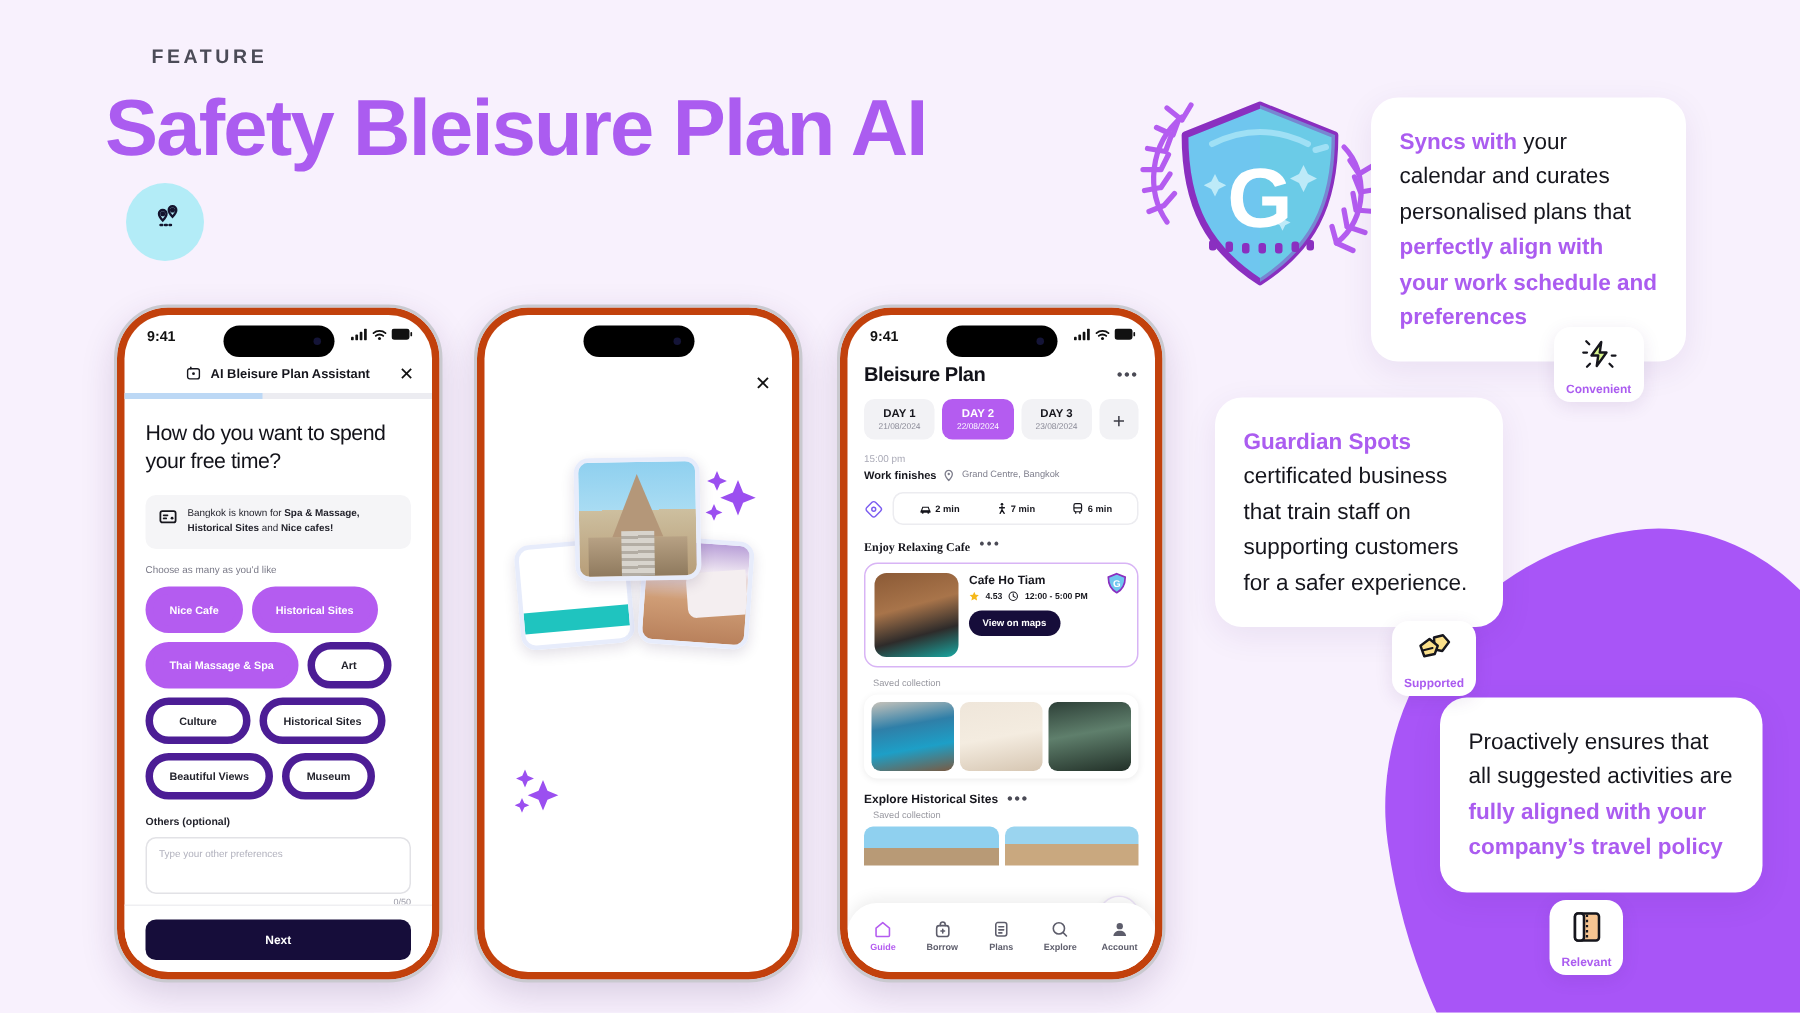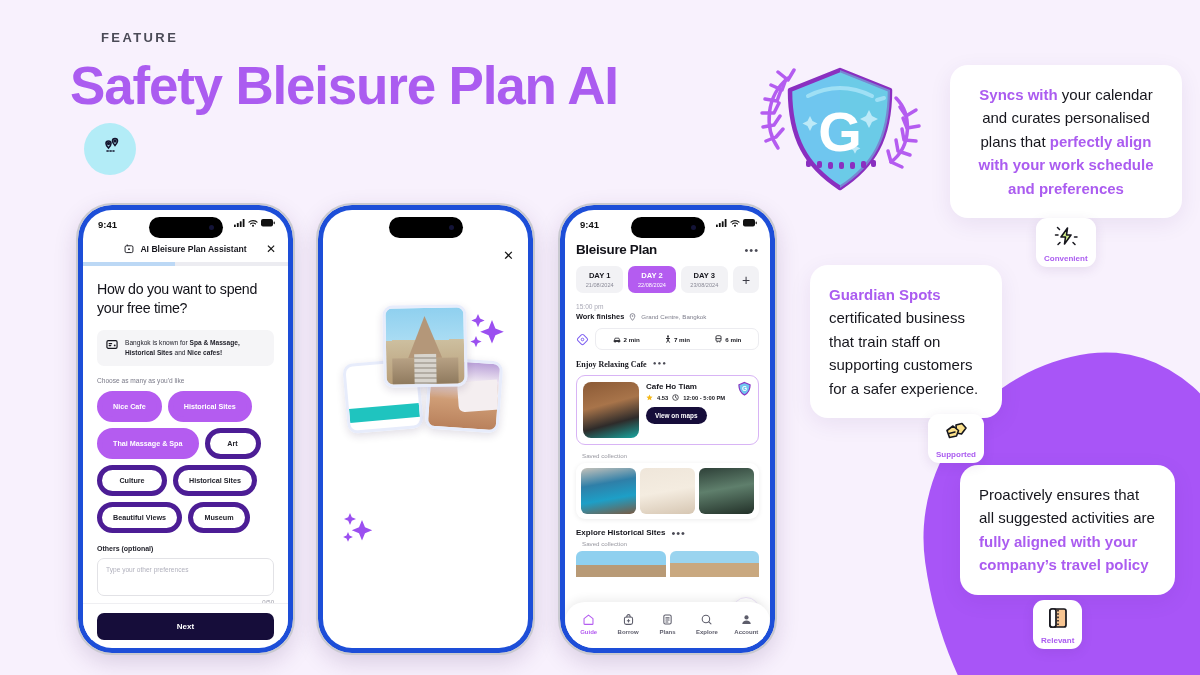--- a/index.html
+++ b/index.html
@@ -39,21 +39,21 @@
     background: #b3ecf7; vertical-align: 10px; margin-left: 14px;
   }
 
   
   .emblem { position: absolute; left: 738px; top: 48px; width: 205px; height: 165px; z-index: 2; }
 
   
   .phone {
     position: absolute; top: 205px;
     width: 215px; height: 448px;
-    background: #1d4ed8;
+    background: #c2410c;
     border-radius: 34px;
     padding: 5px;
     box-shadow: 0 8px 24px rgba(60,20,90,.18);
     z-index: 3;
   }
   .phone::after {
     content: ""; position: absolute; inset: -2px;
     border-radius: 36px; border: 2px solid #c9c9cf; pointer-events: none;
   }
   #phone1 { left: 78px; }
@@ -220,21 +220,21 @@
   .tab.on { color: #b45cf0; }
   .tab .ti { display: block; margin: 0 auto 3px; height: 13px; }
 
   
   .callout {
     position: absolute; background: #fff; border-radius: 18px;
     padding: 18px 19px; box-shadow: 0 6px 22px rgba(70,30,110,.08); z-index: 4;
   }
   .callout p { font-size: 15px; line-height: 1.56; color: #16161d; font-weight: 500; }
   .hl { color: #ab5cf0; font-weight: 700; }
-  #callout1 { left: 950px; top: 65px; width: 232px; text-align: center; }
+  #callout1 { left: 914px; top: 65px; width: 210px; }
   #callout2 { left: 810px; top: 265px; width: 192px; }
   #callout3 { left: 960px; top: 465px; width: 215px; }
   .tagchip {
     position: absolute; background: #fff; border-radius: 11px;
     padding: 6px 8px 4px; text-align: center; box-shadow: 0 3px 12px rgba(70,30,110,.10);
     z-index: 5;
   }
   .tagchip .tl2 { font-size: 8px; color: #ab5cf0; font-weight: 600; margin-top: 2px; }
   #tag1 { left: 1036px; top: 218px; }
   #tag2 { left: 928px; top: 414px; }

